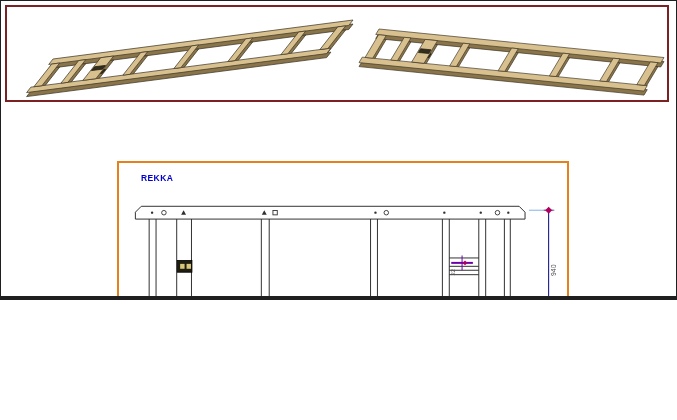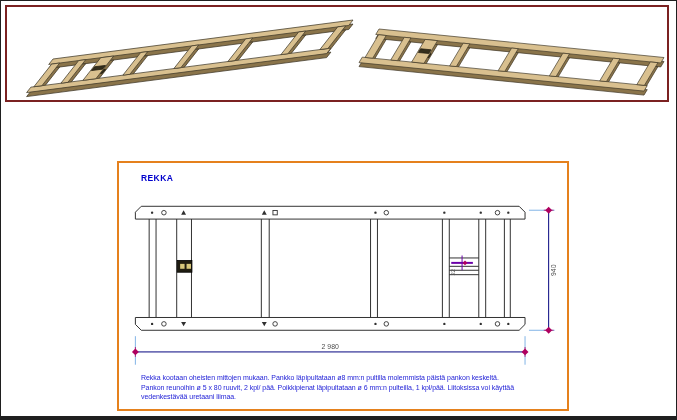--- a/index.html
+++ b/index.html
@@ -1,17 +1,17 @@
 <!DOCTYPE html>
 <html><head>
 <meta charset="utf-8">
 <style>
   html,body{margin:0;padding:0;background:#fff;}
   .page{
-    position:relative;width:677px;height:420px;box-sizing:border-box;
+    position:relative;width:677px;height:300px;box-sizing:border-box;
     background:#ffffff;border:1px solid #1f1f1f;border-bottom-width:4px;
     font-family:"Liberation Sans", sans-serif;overflow:hidden;
   }
   .render-panel{
     position:absolute;left:4px;top:4px;width:664px;height:97px;
     box-sizing:border-box;border:2px solid #7b2121;background:#fff;
   }
   .render-panel svg{display:block;width:659px;height:92px;}
   .wood-face{fill:#d9c08f;stroke:#403828;stroke-width:0.9;}
   .wood-shadow{fill:#8a744a;stroke:#3d3424;stroke-width:0.9;}

